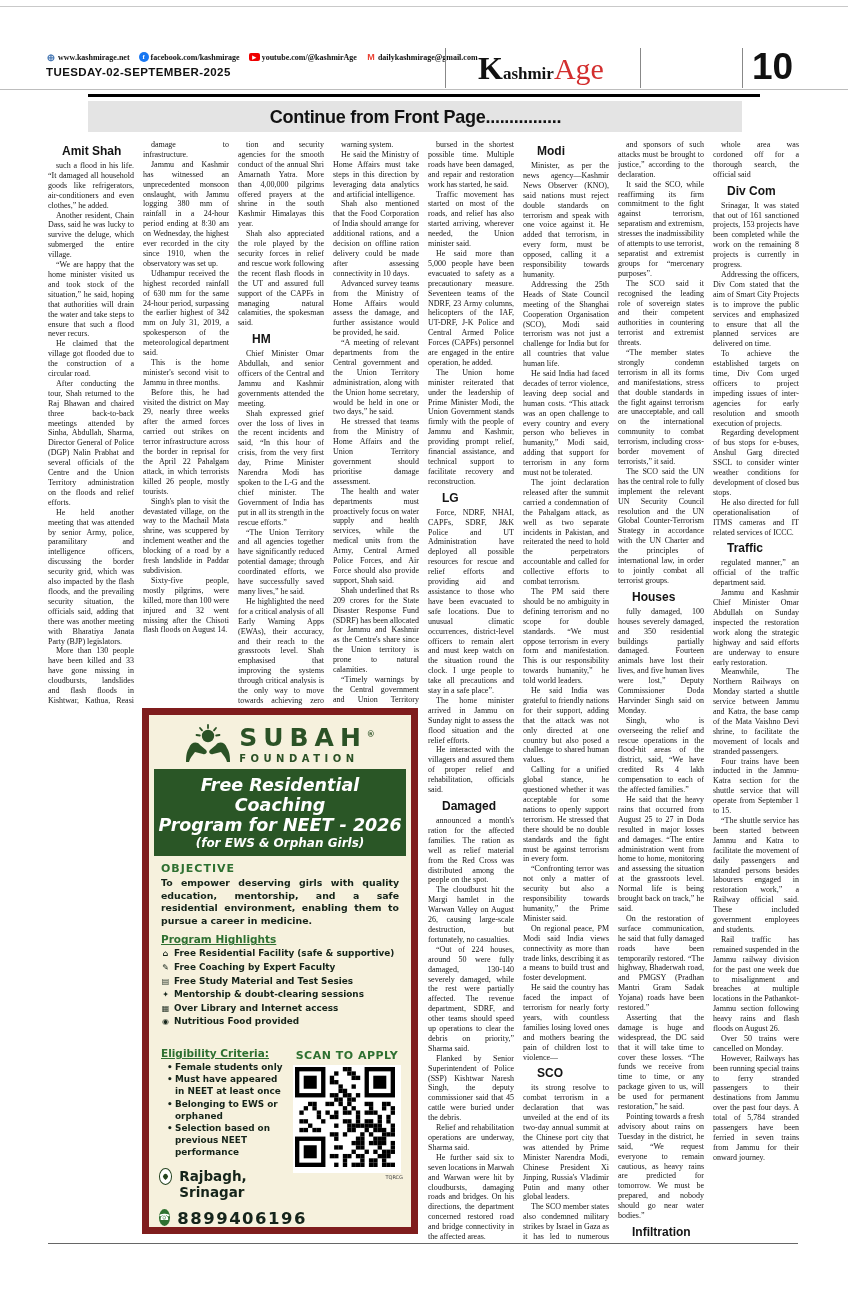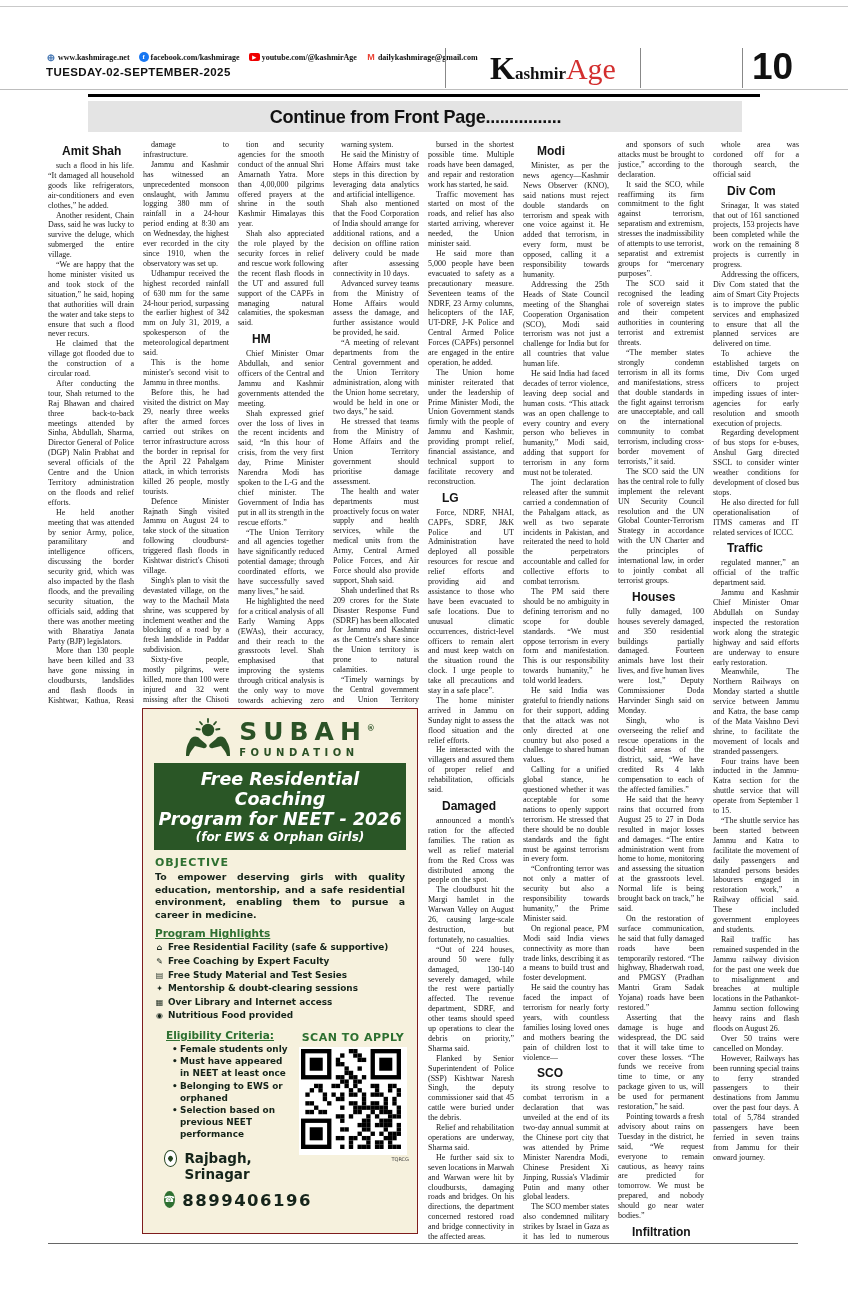--- a/index.html
+++ b/index.html
@@ -13,57 +13,57 @@
          font-family:"Liberation Serif",serif;font-weight:bold;font-size:8px;white-space:nowrap;}
   .link{display:flex;align-items:center;gap:2px;}
   .ic{display:inline-flex;align-items:center;justify-content:center;width:10px;height:10px;font-size:7px;}
   .ic.globe-icon{color:#4a7ab5;font-size:10px;}
   .ic.facebook-icon{background:#1877f2;color:#fff;border-radius:50%;font-family:"Liberation Serif",serif;font-weight:bold;}
   .ic.youtube-icon{background:#e00;color:#fff;border-radius:2px;width:11px;height:8px;font-size:5px;}
   .ic.gmail-icon{color:#ea4335;font-weight:bold;font-size:9px;font-family:"Liberation Sans",sans-serif;}
   .date{position:absolute;left:46px;top:66px;font-family:"Liberation Sans",sans-serif;
         font-weight:bold;font-size:11.5px;letter-spacing:.4px;}
   .hsep{position:absolute;top:48px;width:1px;height:40px;background:#888;}
-  .masthead{position:absolute;left:478px;top:50px;width:150px;text-align:center;white-space:nowrap;}
+  .masthead{position:absolute;left:478px;top:50px;width:150px;white-space:nowrap;}
   .mk{font-family:"Liberation Serif",serif;font-size:32px;font-weight:bold;}
   .mash{font-family:"Liberation Serif",serif;font-size:17px;font-weight:bold;}
   .mage{font-family:"Liberation Serif",serif;font-size:30px;}
   .pagenum{position:absolute;left:752px;top:46px;font-family:"Liberation Sans",sans-serif;
            font-weight:bold;font-size:37px;}
   .banner{position:absolute;left:88px;top:101px;width:654px;height:31px;background:#e4e4e4;
           display:flex;align-items:center;justify-content:center;}
   .banner span{font-family:"Liberation Sans",sans-serif;font-weight:bold;font-size:19px;
                letter-spacing:-.3px;transform:scaleX(.95);}
   
   .col{position:absolute;overflow:hidden;font-size:8px;line-height:9.9px;text-align:justify;
        hyphens:auto;-webkit-hyphens:auto;color:#141414;}
   .col p{margin:0;text-indent:8px;}
   .col .hd{font-family:"Liberation Sans",sans-serif;font-weight:bold;font-size:12px;
            line-height:15px;margin:4px 0 2px 14px;text-align:left;text-indent:0;}
   .bottomrule{position:absolute;left:48px;top:1243px;width:750px;height:1px;background:#666;}
   
   .ad{position:absolute;left:142px;top:708px;width:276px;height:526px;background:#f6f1dd;
-      border:1px solid #7f1d1d;box-sizing:border-box;font-family:"DejaVu Sans",sans-serif;
+      border:7px solid #7f1d1d;box-sizing:border-box;font-family:"DejaVu Sans",sans-serif;
       color:#15241a;overflow:hidden;}
   .ad-logo-row{display:flex;align-items:center;justify-content:center;gap:8px;margin-top:7px;}
   .brand{font-weight:bold;font-size:25px;letter-spacing:6px;color:#2b5226;line-height:26px;}
   .brand .reg{font-size:8px;letter-spacing:0;vertical-align:super;}
   .brand-sub{font-weight:bold;font-size:10px;letter-spacing:4.5px;color:#2b5226;margin-top:1px;}
   .ad-title{width:248px;margin:5px auto 0;background:#2a5626;color:#fff;text-align:center;
             padding:6px 2px 5px;font-style:italic;}
   .ad-title .t1,.ad-title .t2{font-weight:bold;font-size:17.5px;line-height:20px;}
   .ad-title .t3{font-weight:bold;font-size:12px;line-height:15px;margin-top:1px;}
   .obj-h{margin:6px 0 2px 12px;font-weight:bold;font-size:11px;letter-spacing:1px;color:#2e7031;}
   .obj-t{margin:0 12px;font-weight:bold;font-size:9.4px;line-height:12.6px;text-align:justify;}
   .hl-h,.el-h{margin:6px 0 2px 12px;font-weight:bold;font-size:10.5px;color:#2e7031;
               text-decoration:underline;display:inline-block;}
   ul.hl{list-style:none;margin:0 0 0 12px;padding:0;}
   ul.hl li{font-weight:bold;font-size:8.9px;line-height:12.6px;display:flex;gap:4px;align-items:baseline;}
   ul.hl li .gl{color:#15241a;font-size:8px;width:9px;text-align:center;}
-  .ad-cols{display:flex;margin-top:0;padding-left:11px;}
+  .ad-cols{display:flex;margin-top:12px;}
   .ad-left{flex:1;min-width:0;}
   .ad-right{width:128px;text-align:center;}
   ul.el{list-style:none;margin:0 0 0 18px;padding:0;}
   ul.el li{font-weight:bold;font-size:8.9px;line-height:12.2px;position:relative;padding-left:8px;}
   ul.el li:before{content:"•";position:absolute;left:0;}
   .scan{font-weight:bold;font-size:11px;letter-spacing:.5px;color:#2e7031;margin-top:8px;}
   .qr{width:104px;height:104px;margin:3px auto 0;background:#fff;padding:2px;}
   .qr svg{display:block;}
   .qr-cap{font-size:5px;color:#444;text-align:right;margin:1px 8px 0 0;}
   .contact-row{display:flex;align-items:flex-start;gap:7px;margin:9px 0 0 10px;}
@@ -126,21 +126,20 @@
         <p>After conducting the tour, Shah returned to the Raj Bhawan and chaired three back-to-back meetings attended by Sinha, Abdullah, Sharma, Director General of Police (DGP) Nalin Prabhat and several officials of the Centre and the Union Territory administration on the floods and relief efforts.</p>
         <p>He held another meeting that was attended by senior Army, police, paramilitary and intelligence officers, discussing the border security grid, which was also impacted by the flash floods, and the prevailing security situation, the officials said, adding that there was another meeting with Bharatiya Janata Party (BJP) legislators.</p>
         <p>More than 130 people have been killed and 33 have gone missing in cloudbursts, landslides and flash floods in Kishtwar, Kathua, Reasi and Ramban districts of Jammu and Kashmir since August 14.</p>
       </div>
       <div class="col" style="left: 143px; top: 140px; width: 86px; height: 566px;">
         <p>damage to infrastructure.</p>
         <p>Jammu and Kashmir has witnessed an unprecedented monsoon onslaught, with Jammu logging 380 mm of rainfall in a 24-hour period ending at 8:30 am on Wednesday, the highest ever recorded in the city since 1910, when the observatory was set up.</p>
         <p>Udhampur received the highest recorded rainfall of 630 mm for the same 24-hour period, surpassing the earlier highest of 342 mm on July 31, 2019, a spokesperson of the meteorological department said.</p>
         <p>This is the home minister's second visit to Jammu in three months.</p>
         <p>Before this, he had visited the district on May 29, nearly three weeks after the armed forces carried out strikes on terror infrastructure across the border in reprisal for the April 22 Pahalgam attack, in which terrorists killed 26 people, mostly tourists.</p>
-        <p>Defence Minister Rajnath Singh visited Jammu on August 24 to take stock of the situation following cloudburst-triggered flash floods in Kishtwar district's Chisoti village.</p>
         <p>Singh's plan to visit the devastated village, on the way to the Machail Mata shrine, was scuppered by inclement weather and the blocking of a road by a fresh landslide in Paddar subdivision.</p>
         <p>Sixty-five people, mostly pilgrims, were killed, more than 100 were injured and 32 went missing after the Chisoti flash floods on August 14.</p>
       </div>
       <div class="col" style="left: 238px; top: 140px; width: 86px; height: 566px;">
         <p>tion and security agencies for the smooth conduct of the annual Shri Amarnath Yatra. More than 4,00,000 pilgrims offered prayers at the shrine in the south Kashmir Himalayas this year.</p>
         <p>Shah also appreciated the role played by the security forces in relief and rescue work following the recent flash floods in the UT and assured full support of the CAPFs in managing natural calamities, the spokesman said.</p>
         <div class="hd">HM</div>
         <p>Chief Minister Omar Abdullah, and senior officers of the Central and Jammu and Kashmir governments attended the meeting.</p>
         <p>Shah expressed grief over the loss of lives in the recent incidents and said, “In this hour of crisis, from the very first day, Prime Minister Narendra Modi has spoken to the L-G and the chief minister. The Government of India has put in all its strength in the rescue efforts.”</p>
         <p>“The Union Territory and all agencies together have significantly reduced potential damage; through coordinated efforts, we have successfully saved many lives,” he said.</p>

